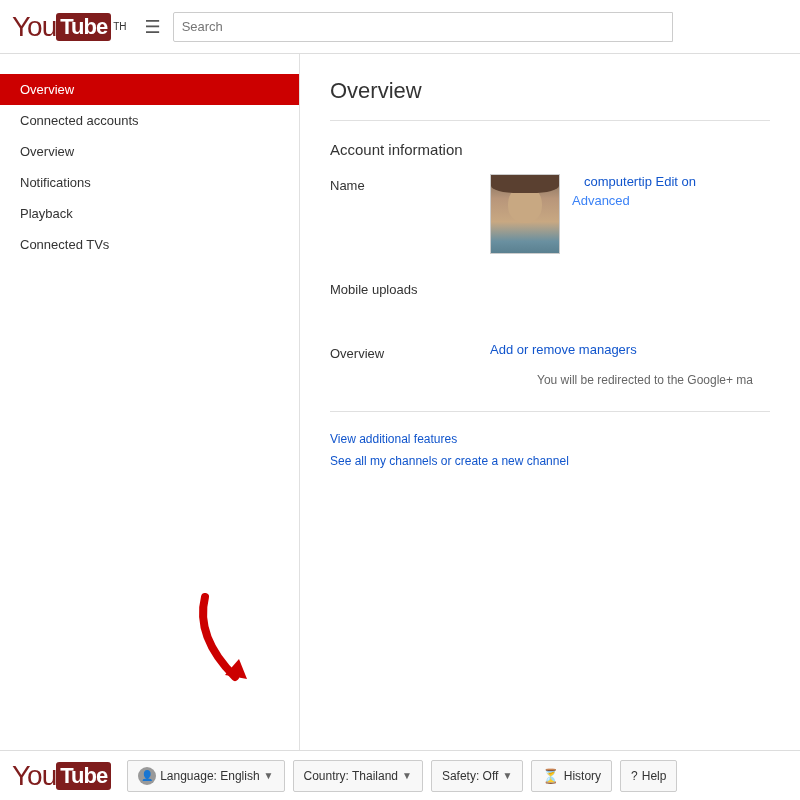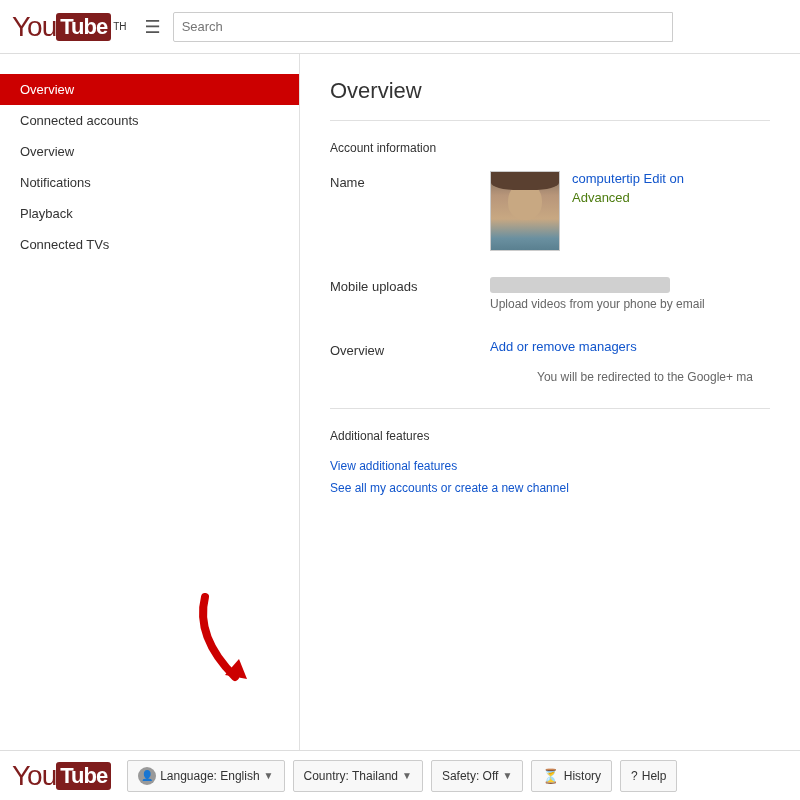--- a/index.html
+++ b/index.html
@@ -108,21 +108,21 @@
     }
     #content-title {
       font-size: 22px;
       font-weight: normal;
       color: #333;
       margin-bottom: 20px;
       border-bottom: 1px solid #e0e0e0;
       padding-bottom: 16px;
     }
     .section-title {
-      font-size: 12px;
+      font-size: 15px;
       color: #333;
       margin-bottom: 16px;
       font-weight: normal;
     }
     .info-row {
       display: flex;
       align-items: flex-start;
       margin-bottom: 24px;
       min-height: 40px;
     }
@@ -181,27 +181,28 @@
       border-radius: 0 0 40% 40%;
     }
     .account-name-block {
       display: flex;
       flex-direction: column;
       gap: 4px;
     }
     .account-name {
       color: #1155cc;
       font-size: 13px;
+      margin-left: 12px;
     }
     .account-edit {
       color: #1155cc;
       font-size: 13px;
     }
     .account-advanced {
-      color: #4d7c0f;
+      color: #3b82f6;
       font-size: 13px;
       cursor: pointer;
     }
     .mobile-blur {
       width: 180px;
       height: 16px;
       background: #d0d0d0;
       border-radius: 3px;
       margin-top: 2px;
     }
@@ -336,39 +337,34 @@
               <span class="account-edit"> Edit on</span>
             </span>
             <span class="account-advanced">Advanced</span>
           </div>
         </div>
       </div>
     </div>
 
     <div class="info-row">
       <div class="info-label">Mobile uploads</div>
-      <div class="info-value">
-        <div class="mobile-blur"></div>
-        <div class="upload-desc">Upload videos from your phone by email</div>
-      </div>
     </div>
 
     <div class="info-row">
       <div class="info-label">Overview</div>
       <div class="info-value">
         <a class="link-blue">Add or remove managers</a>
         <div class="link-desc">You will be redirected to the Google+ ma</div>
       </div>
     </div>
 
     <hr class="divider">
 
-    <div class="section-title">Additional features</div>
     <a class="additional-link">View additional features</a>
-    <a class="additional-link">See all my accounts or create a new channel</a>
+    <a class="additional-link">See all my channels or create a new channel</a>
   </div>
 </div>
 
 <div id="arrow-container">
   <svg width="80" height="100" viewBox="0 0 80 100">
     <defs>
       <marker id="arrowhead" markerWidth="10" markerHeight="7" refX="10" refY="3.5" orient="auto">
         <polygon points="0 0, 10 3.5, 0 7" fill="#cc0000"></polygon>
       </marker>
     </defs>

